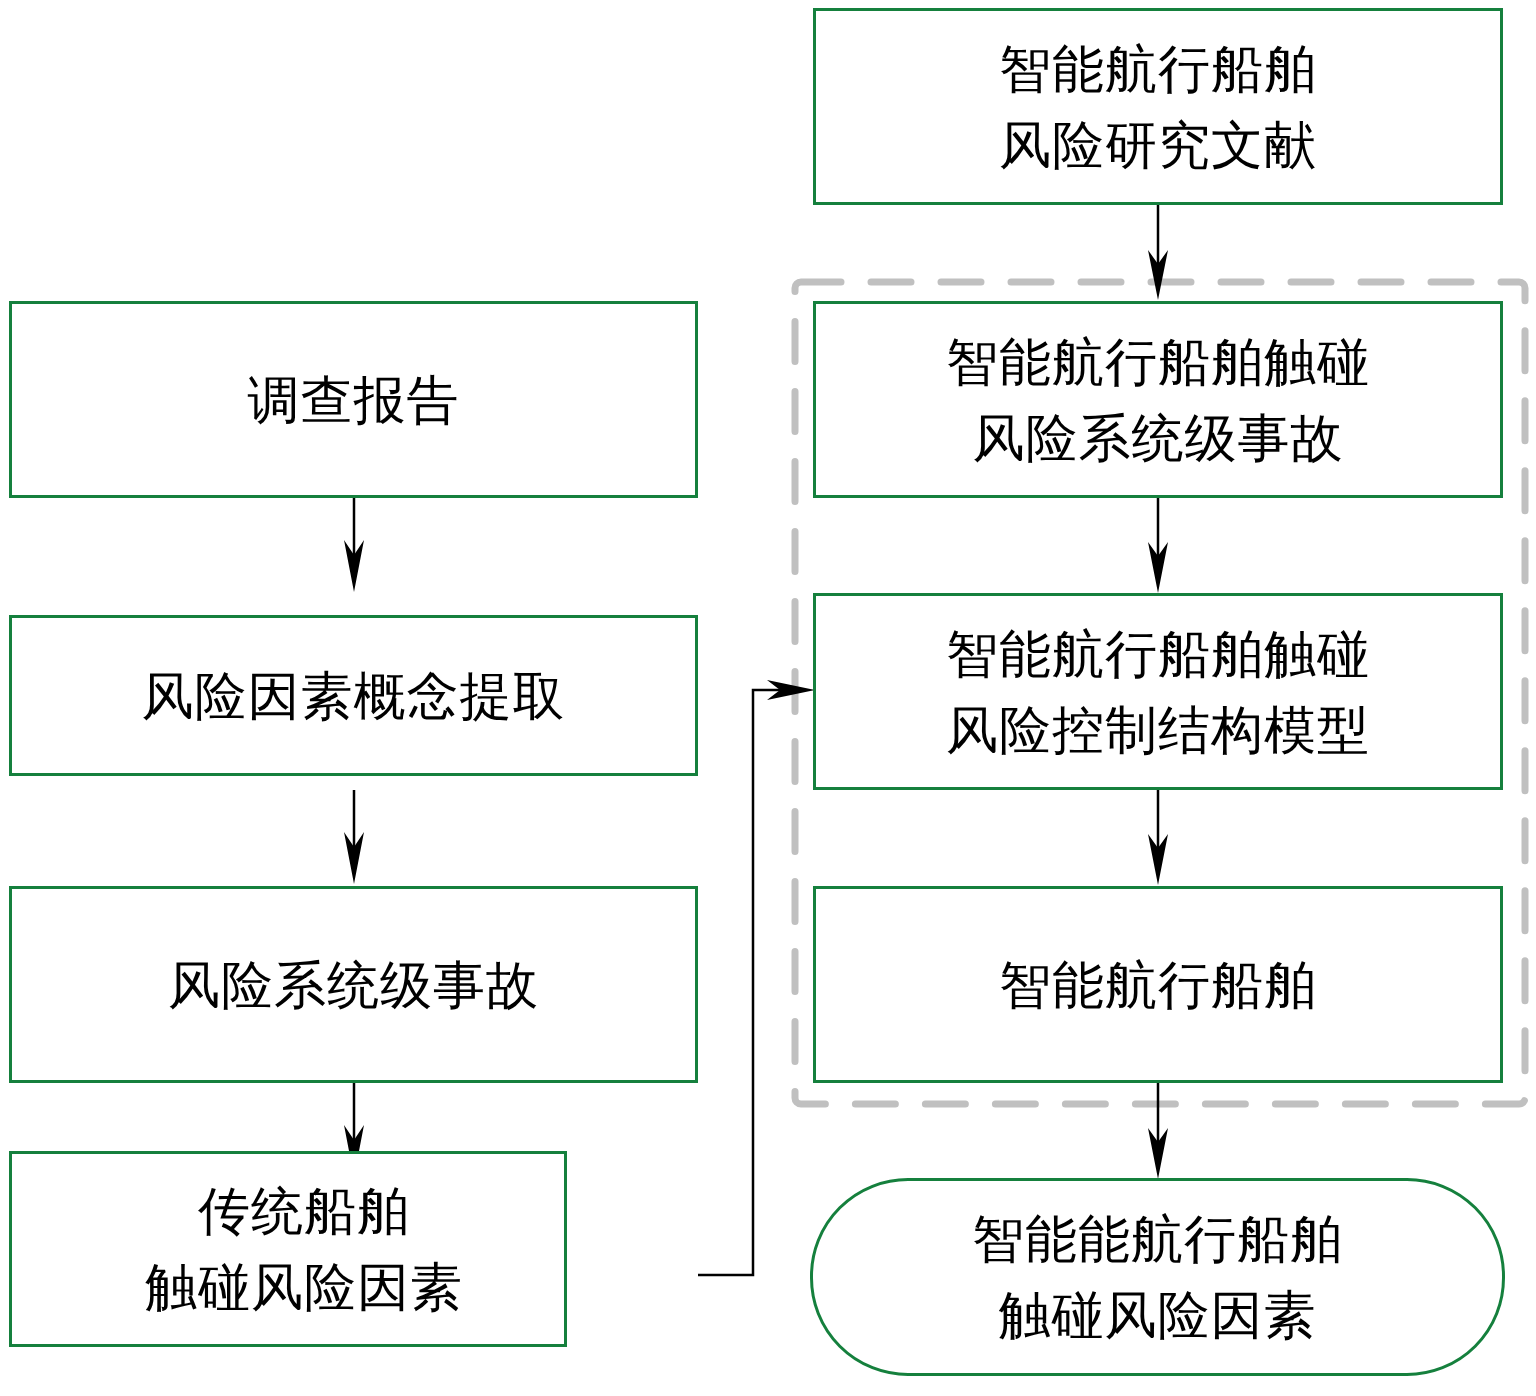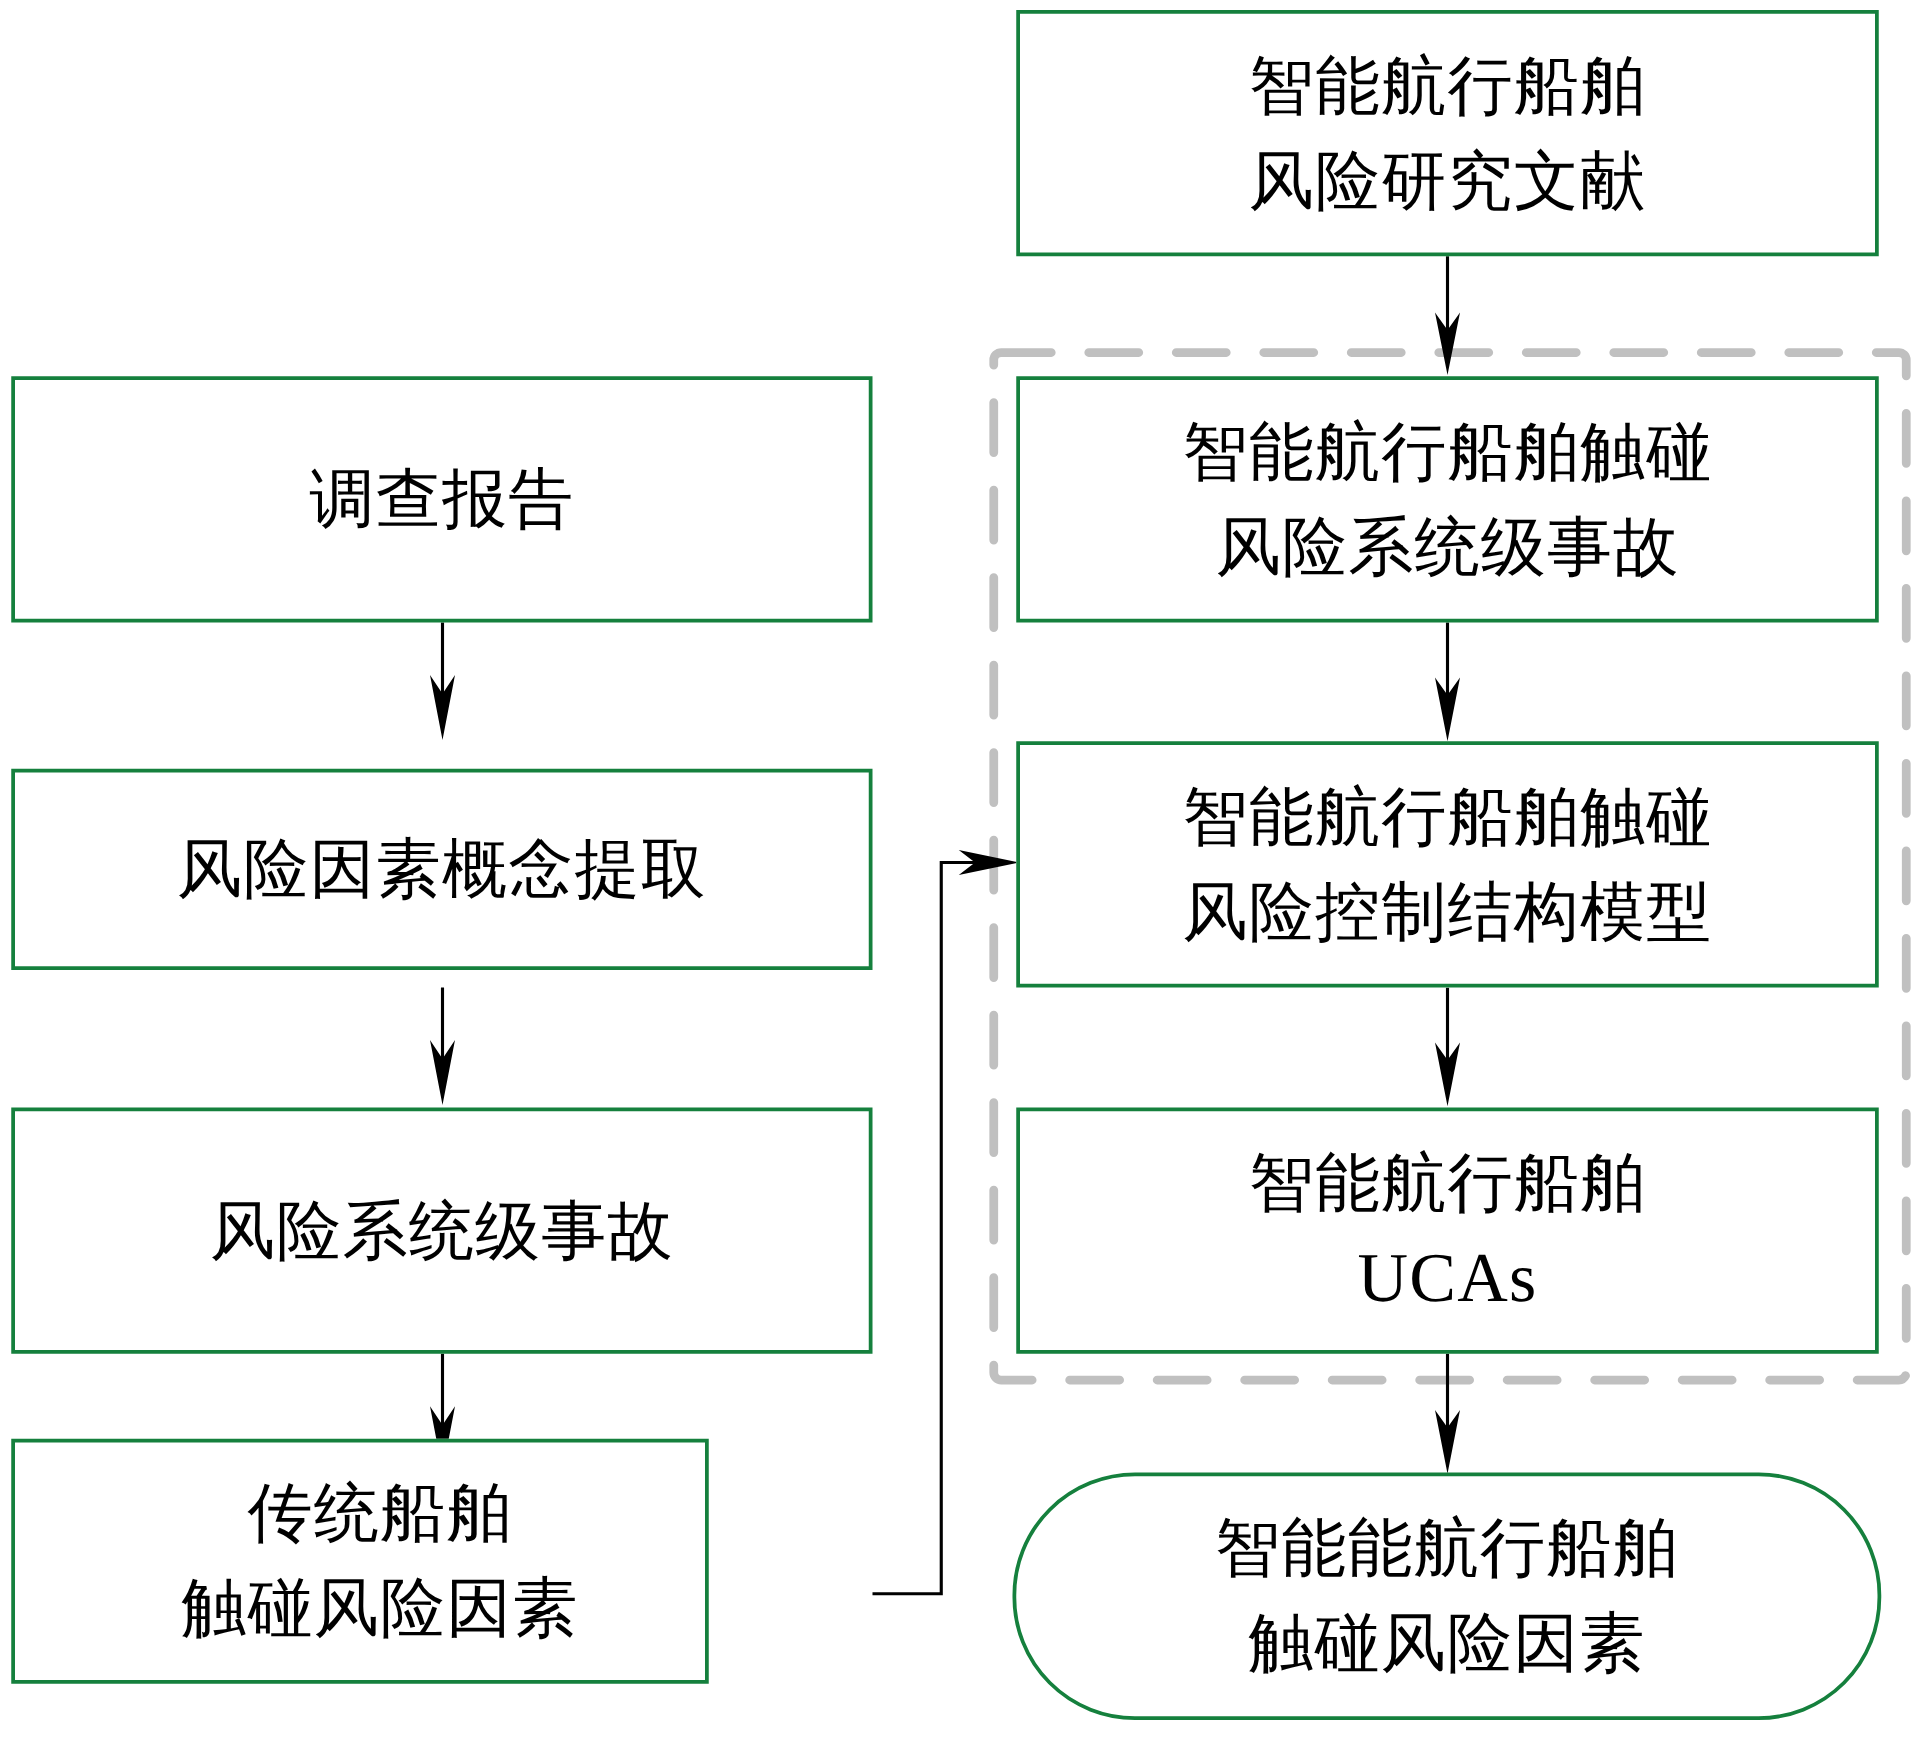--- a/index.html
+++ b/index.html
@@ -124,19 +124,18 @@
   <span class="line">风险系统级事故</span>
 </div>
 
 <div class="node" style="left:813px; top:593px; width:690px; height:197px;">
   <span class="line">智能航行船舶触碰</span>
   <span class="line">风险控制结构模型</span>
 </div>
 
 <div class="node" style="left:813px; top:886px; width:690px; height:197px;">
   <span class="line">智能航行船舶</span>
-  <span class="line latin">UCAs</span>
 </div>
 
 <div class="node terminal" style="left:810px; top:1178px; width:695px; height:198px;">
   <span class="line">智能能航行船舶</span>
   <span class="line">触碰风险因素</span>
 </div>
 
 </body></html>

